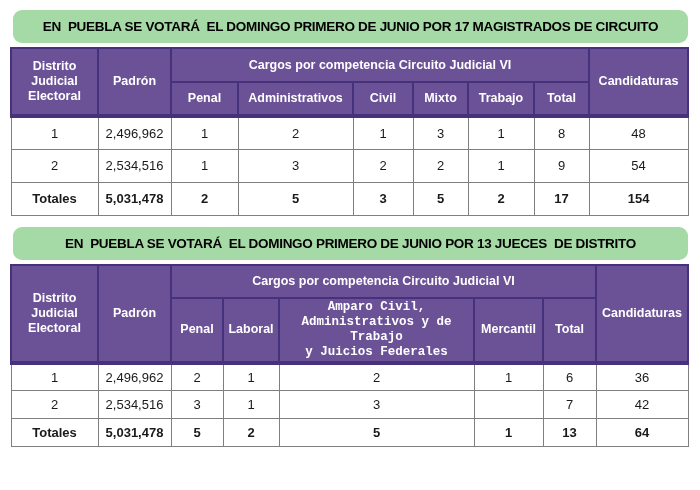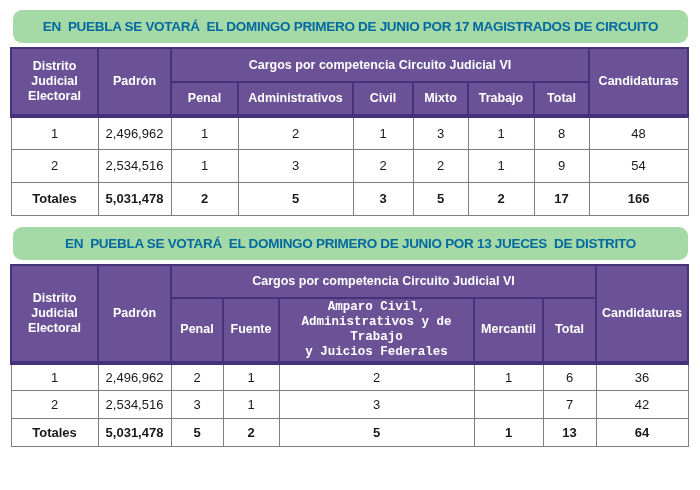--- a/index.html
+++ b/index.html
@@ -7,21 +7,21 @@
     width:700px; height:490px; background:#ffffff; overflow:hidden;
     font-family:"Liberation Sans", sans-serif; color:#111;
   }
   .banner {
     background:#a5d9a5; border-radius:9px;
     margin:10px 12px 4px 13px; height:33px;
     display:flex; align-items:center; justify-content:center;
   }
   .banner span {
     font-weight:bold; font-size:13.5px; letter-spacing:-0.3px;
-    color:#0369a1; white-space:pre; text-align:center;
+    color:#000000; white-space:pre; text-align:center;
   }
   table.t {
     border-collapse:collapse; table-layout:fixed;
     margin-left:10px; width:677px;
   }
   .t th {
     background:#6b5196; color:#ffffff; font-weight:bold;
     font-size:12.5px; border:2px solid #46327a; padding:1px 2px;
     text-align:center; line-height:1.2;
   }
@@ -105,21 +105,21 @@
       </tr>
       <tr class="totals">
         <td>Totales</td>
         <td>5,031,478</td>
         <td>2</td>
         <td>5</td>
         <td>3</td>
         <td>5</td>
         <td>2</td>
         <td>17</td>
-        <td>166</td>
+        <td>154</td>
       </tr>
     </tbody>
   </table>
 
   <div class="banner" style="margin-top:11px">
     <span>EN  PUEBLA SE VOTARÁ  EL DOMINGO PRIMERO DE JUNIO POR 13 JUECES  DE DISTRITO</span>
   </div>
 
   <table class="t t2">
     <colgroup>
@@ -134,21 +134,21 @@
     </colgroup>
     <thead>
       <tr>
         <th rowspan="2">Distrito Judicial Electoral</th>
         <th rowspan="2">Padrón</th>
         <th colspan="5">Cargos por competencia Circuito Judicial VI</th>
         <th rowspan="2">Candidaturas</th>
       </tr>
       <tr>
         <th>Penal</th>
-        <th>Fuente</th>
+        <th>Laboral</th>
         <th class="amparo">Amparo Civil,
 Administrativos y de Trabajo
 y Juicios Federales</th>
         <th>Mercantil</th>
         <th>Total</th>
       </tr>
     </thead>
     <tbody>
       <tr>
         <td>1</td>

